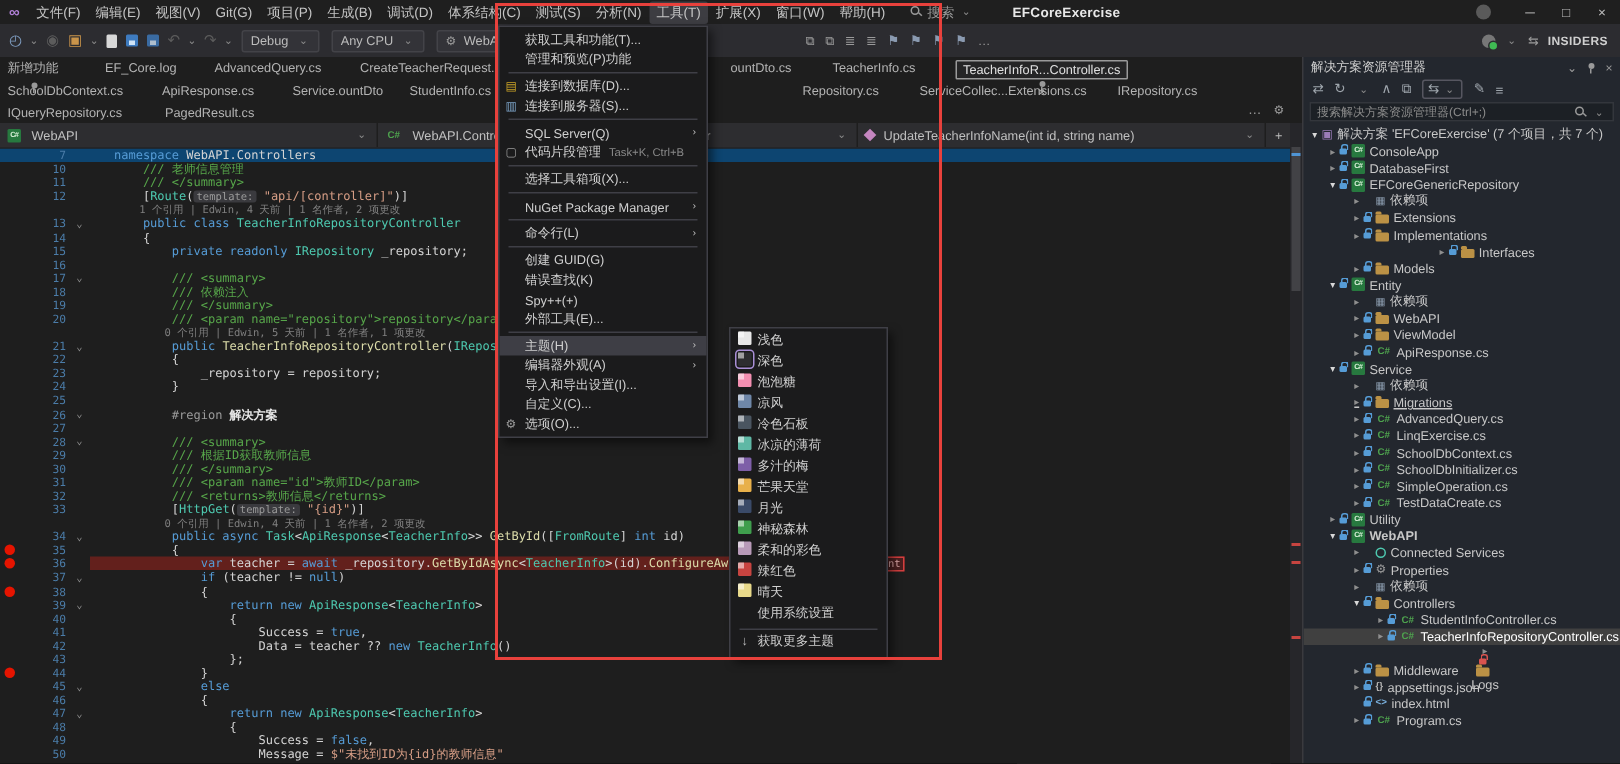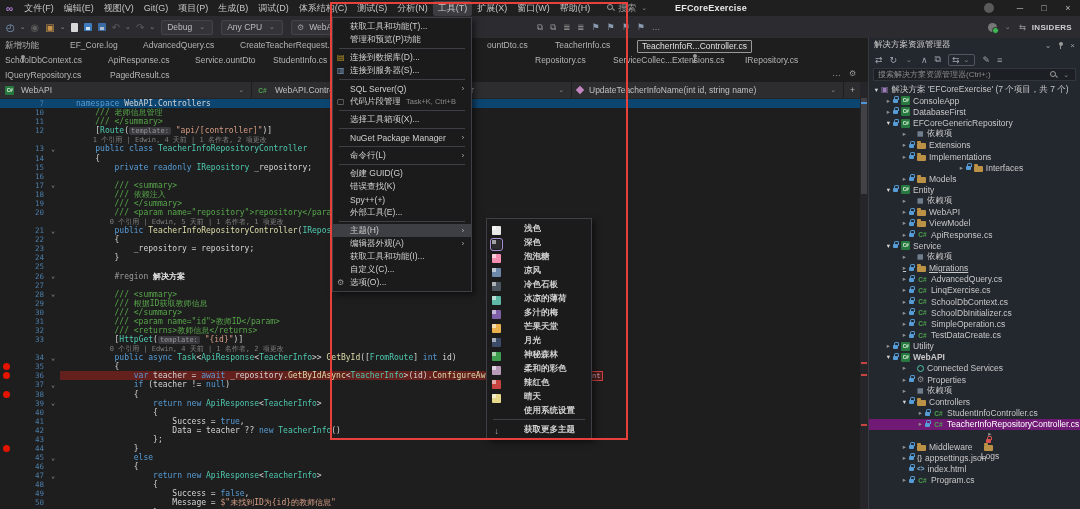--- a/index.html
+++ b/index.html
@@ -80,41 +80,41 @@
   .mi{display:flex;align-items:center;height:13px;padding:0 7px 0 4px;white-space:nowrap;}
   .mi.hl{background:#3e3e45;}
   .mi .mico{width:13px;flex:none;font-size:8px;display:flex;align-items:center;}
   .mi .lbl{flex:1;overflow:hidden;}
   .mi .sc{color:#8a8a8a;margin-left:6px;font-size:7.5px;}
   .mi .sub{color:#bdbdbd;width:8px;text-align:right;font-size:7px;}
   .msep{height:1px;background:#3f3f46;margin:2px 6px;}
   
   .submenu{position:absolute;left:486px;top:218px;width:106px;background:#1b1b1c;border:1px solid #3f3f46;
            padding:2px 0;font-size:8.5px;color:#d0d0d0;z-index:6;box-shadow:3px 3px 6px rgba(0,0,0,.5);}
-  .si{display:flex;align-items:flex-end;height:14px;padding:0 6px 0 5px;gap:23px;white-space:nowrap;font-weight:bold;}
+  .si{display:flex;align-items:flex-start;height:14px;padding:0 6px 0 5px;gap:4px;white-space:nowrap;}
   .sw{width:9px;height:9px;flex:none;border-radius:1px;position:relative;}
   .sw.sel{outline:1px solid #a98fd6;outline-offset:1px;}
   .sw::after{content:'';position:absolute;left:0;top:0;width:4px;height:4px;background:rgba(255,255,255,.55);}
   .swnone{width:9px;flex:none;}
   .dlarrow{width:9px;flex:none;text-align:center;color:#bdbdbd;}
   
   .redbox{position:absolute;left:330px;top:2px;width:298px;height:438px;border:2px solid #e8413c;z-index:10;pointer-events:none;}
   
   .sepanel{position:absolute;left:868px;top:38px;width:212px;height:471px;background:#23272e;
            border-left:1px solid #3a3a3e;font-size:8.5px;color:#c8c8c8;}
   .sehead{display:flex;align-items:center;height:14px;padding:0 5px;color:#cfcfcf;}
   .sehead .hicons{margin-left:auto;display:flex;gap:7px;color:#9a9a9a;font-size:8px;align-items:center;}
   .setools{display:flex;align-items:center;gap:7px;height:15px;padding:0 6px;color:#9fa6ad;font-size:9px;}
   .boxed{border:1px solid #565660;padding:0 3px;border-radius:2px;display:flex;align-items:center;gap:2px;}
   .sesearch{display:flex;align-items:center;height:13px;margin:1px 4px 2px 4px;background:#1c2025;
             border:1px solid #33363c;padding:0 4px;color:#8a8a8a;font-size:8px;}
   .sesearch .right{margin-left:auto;display:flex;gap:3px;align-items:center;}
   .tree{position:absolute;left:0;top:46px;right:0;bottom:0;overflow:hidden;}
   .ti{display:flex;align-items:center;height:11.17px;white-space:nowrap;}
-  .ti.sel{background:#701a75;color:#fff;}
+  .ti.sel{background:#404040;color:#fff;}
   .ti.bold{font-weight:bold;}
   .arr{width:9px;flex:none;text-align:center;font-size:6.5px;color:#8f8f8f;}
   .arr.exp{color:#d8d8d8;}
   .lk{position:relative;width:6px;height:5px;flex:none;margin-right:2px;}
   .lk::before{content:'';position:absolute;left:0;bottom:0;width:5px;height:4px;background:#569cd6;border-radius:1px;}
   .lk::after{content:'';position:absolute;left:1px;top:-2px;width:3px;height:3px;border:1px solid #569cd6;
              border-bottom:none;border-radius:2px 2px 0 0;}
   .lk.red::before{background:#d9534f;}.lk.red::after{border-color:#d9534f;}
   .lk.none{visibility:hidden;}
   .ticon{flex:none;margin-right:3px;display:flex;align-items:center;justify-content:center;}
@@ -452,21 +452,21 @@
         <span class="lbl">主题(H)</span>
         <span class="sub">›</span>
       </div>
       <div class="mi">
         <span class="mico"></span>
         <span class="lbl">编辑器外观(A)</span>
         <span class="sub">›</span>
       </div>
       <div class="mi">
         <span class="mico"></span>
-        <span class="lbl">获取工具和功能(I)...</span>
+        <span class="lbl">导入和导出设置(I)...</span>
         <span class="sub"></span>
       </div>
       <div class="mi">
         <span class="mico"></span>
         <span class="lbl">自定义(C)...</span>
         <span class="sub"></span>
       </div>
       <div class="mi">
         <span class="mico">
           <span class="ic-gear">⚙</span>

